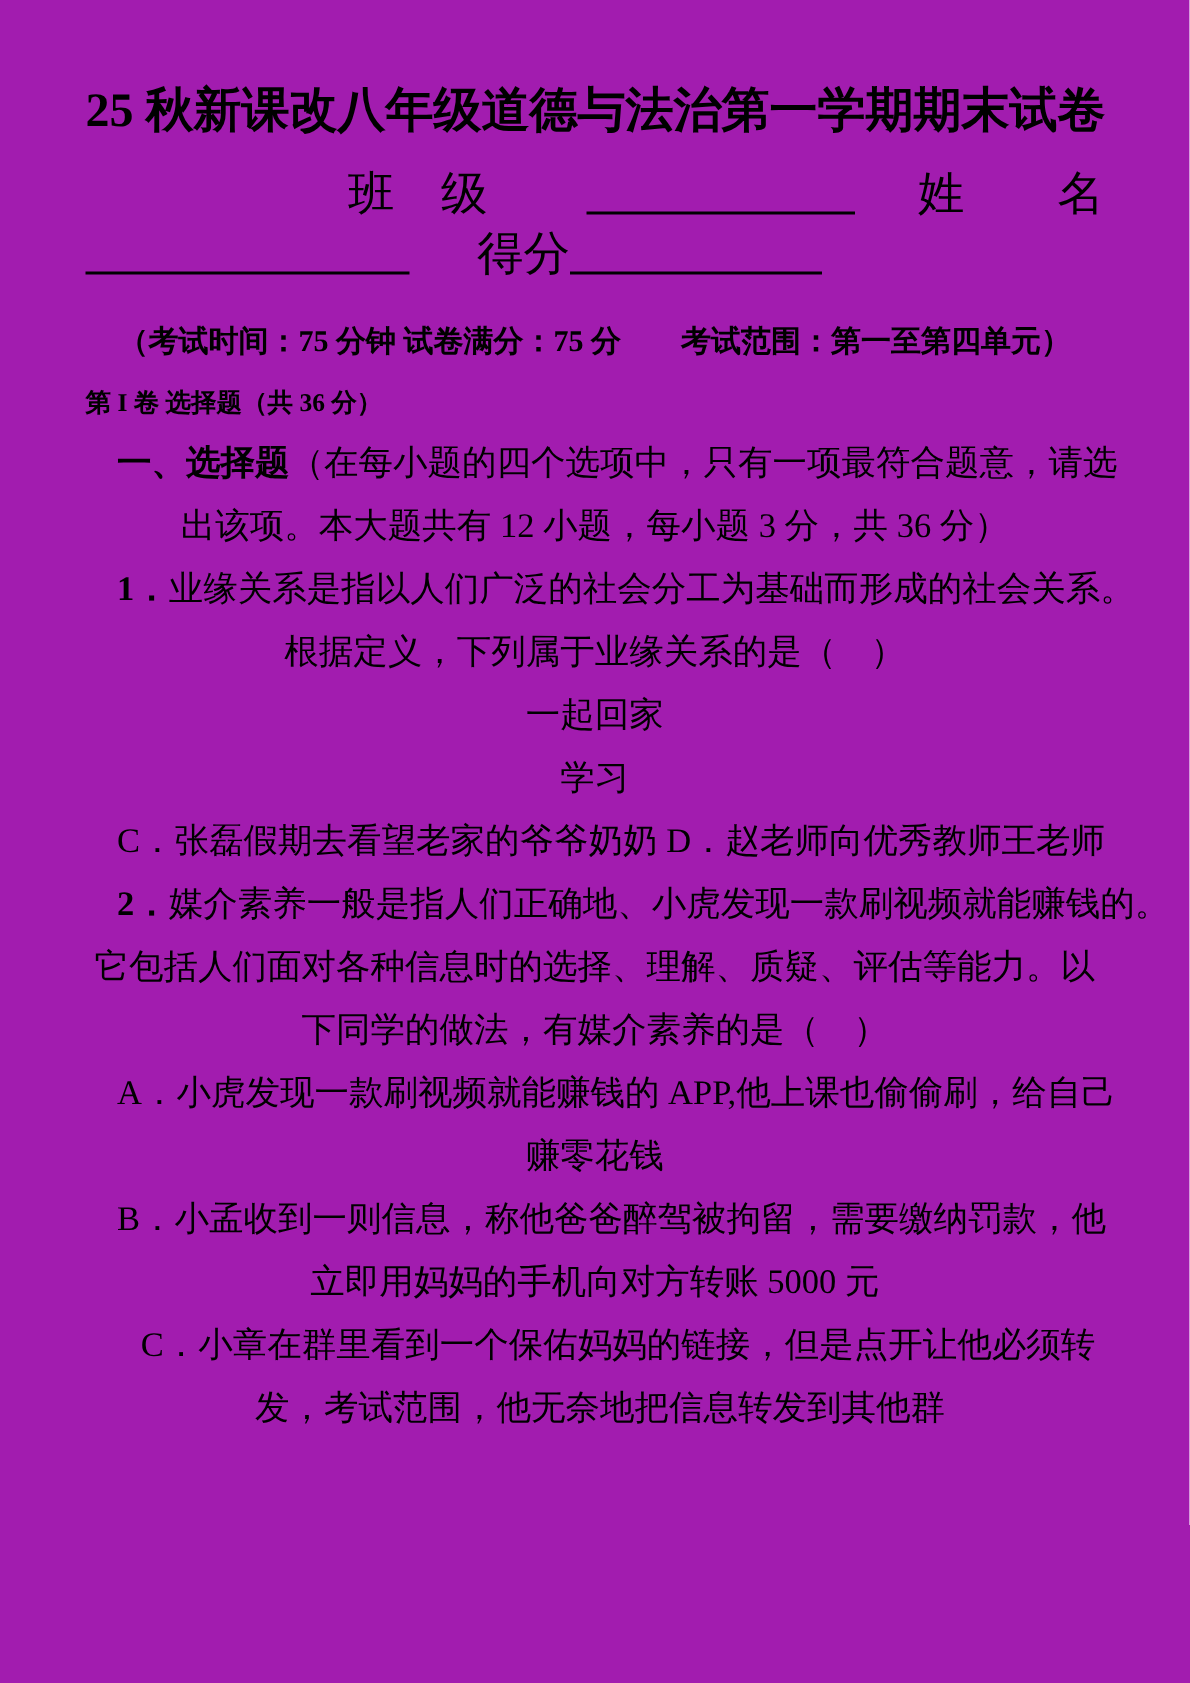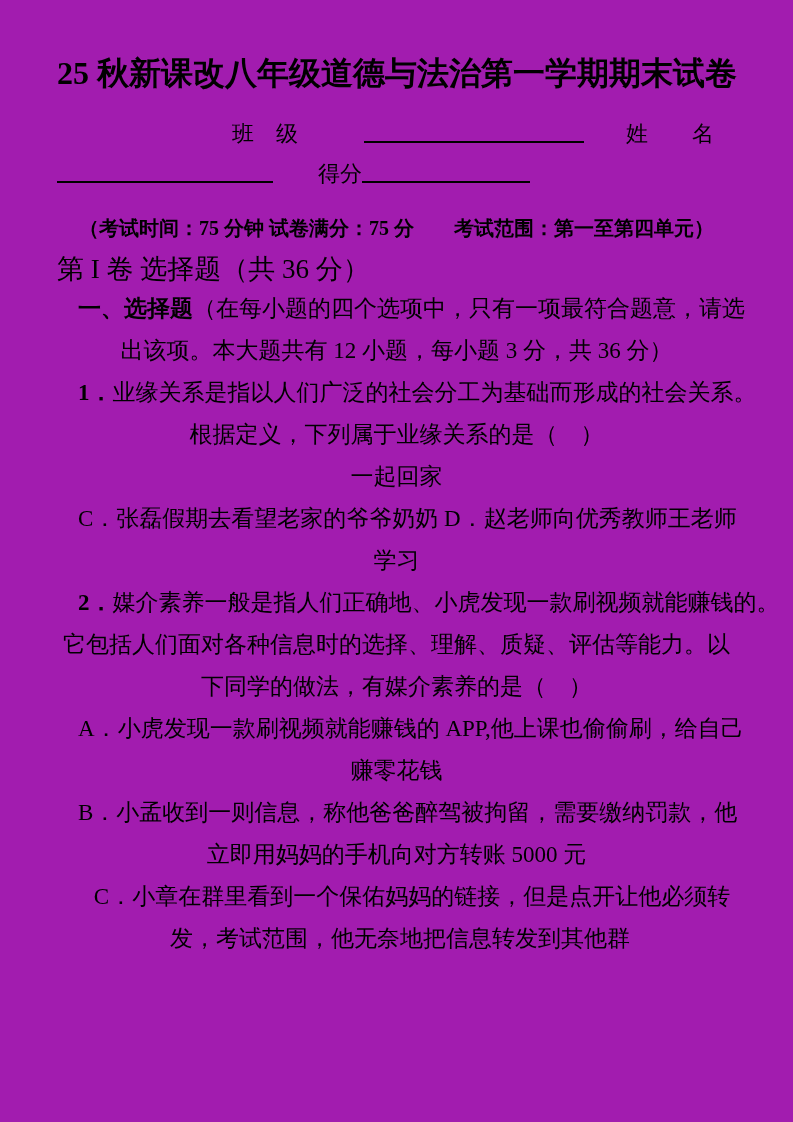--- a/index.html
+++ b/index.html
@@ -23,21 +23,21 @@
     font-size: 32px;
     font-weight: bold;
     text-align: center;
     line-height: 1.45;
     white-space: nowrap;
   }
   .hdr-row {
     display: flex;
     align-items: flex-end;
     height: 40px;
-    font-size: 22px;
+    font-size: 31px;
     white-space: nowrap;
   }
   .row2 { margin-top: 10px; }
   .hlabel { line-height: 1.1; }
   .lab-class { margin-left: 175px; }
   .uline {
     display: inline-block;
     border-bottom: 2px solid #000;
     height: 1px;
     margin-bottom: 3px;
@@ -52,22 +52,22 @@
     line-height: 36px;
     font-size: 20px;
     font-weight: bold;
     text-align: center;
     white-space: nowrap;
   }
   .section-heading {
     margin-top: 4px;
     height: 38px;
     line-height: 38px;
-    font-size: 27px;
-    font-weight: normal;
+    font-size: 17px;
+    font-weight: bold;
     white-space: nowrap;
   }
   .lines { font-size: 23px; text-align: center; }
   .line {
     height: 42px;
     line-height: 42px;
     white-space: nowrap;
   }
   .indent-hang   { padding-left: 0; }
   .indent-first  { padding-left: 21px; }
@@ -97,22 +97,22 @@
   <div class="exam-info">（考试时间：75 分钟  试卷满分：75 分　　考试范围：第一至第四单元）</div>
 
   <div class="section-heading">第 I 卷  选择题（共 36 分）</div>
 
   <div class="lines">
       <div class="line indent-first"><span class="lead bold">一、选择题</span><span class="txt">（在每小题的四个选项中，只有一项最符合题意，请选</span></div>
       <div class="line indent-hang"><span class="lead"></span><span class="txt">出该项。本大题共有 12 小题，每小题 3 分，共 36 分）</span></div>
       <div class="line indent-first"><span class="lead bold">1．</span><span class="txt">业缘关系是指以人们广泛的社会分工为基础而形成的社会关系。</span></div>
       <div class="line indent-hang"><span class="lead"></span><span class="txt">根据定义，下列属于业缘关系的是（　）</span></div>
       <div class="line indent-hang"><span class="lead"></span><span class="txt">一起回家</span></div>
+      <div class="line indent-hang"><span class="lead"></span><span class="txt">学习</span></div>
       <div class="line indent-first"><span class="lead">C．</span><span class="txt">张磊假期去看望老家的爷爷奶奶 D．赵老师向优秀教师王老师</span></div>
-      <div class="line indent-hang"><span class="lead"></span><span class="txt">学习</span></div>
       <div class="line indent-first"><span class="lead bold">2．</span><span class="txt">媒介素养一般是指人们正确地、小虎发现一款刷视频就能赚钱的。</span></div>
       <div class="line indent-hang"><span class="lead"></span><span class="txt">它包括人们面对各种信息时的选择、理解、质疑、评估等能力。以</span></div>
       <div class="line indent-hang"><span class="lead"></span><span class="txt">下同学的做法，有媒介素养的是（　）</span></div>
       <div class="line indent-first"><span class="lead">A．</span><span class="txt">小虎发现一款刷视频就能赚钱的 APP,他上课也偷偷刷，给自己</span></div>
       <div class="line indent-hang"><span class="lead"></span><span class="txt">赚零花钱</span></div>
       <div class="line indent-first"><span class="lead">B．</span><span class="txt">小孟收到一则信息，称他爸爸醉驾被拘留，需要缴纳罚款，他</span></div>
       <div class="line indent-hang"><span class="lead"></span><span class="txt">立即用妈妈的手机向对方转账 5000 元</span></div>
       <div class="line indent-first2"><span class="lead">C．</span><span class="txt">小章在群里看到一个保佑妈妈的链接，但是点开让他必须转</span></div>
       <div class="line indent-hang2"><span class="lead"></span><span class="txt">发，考试范围，他无奈地把信息转发到其他群</span></div>
     </div>

